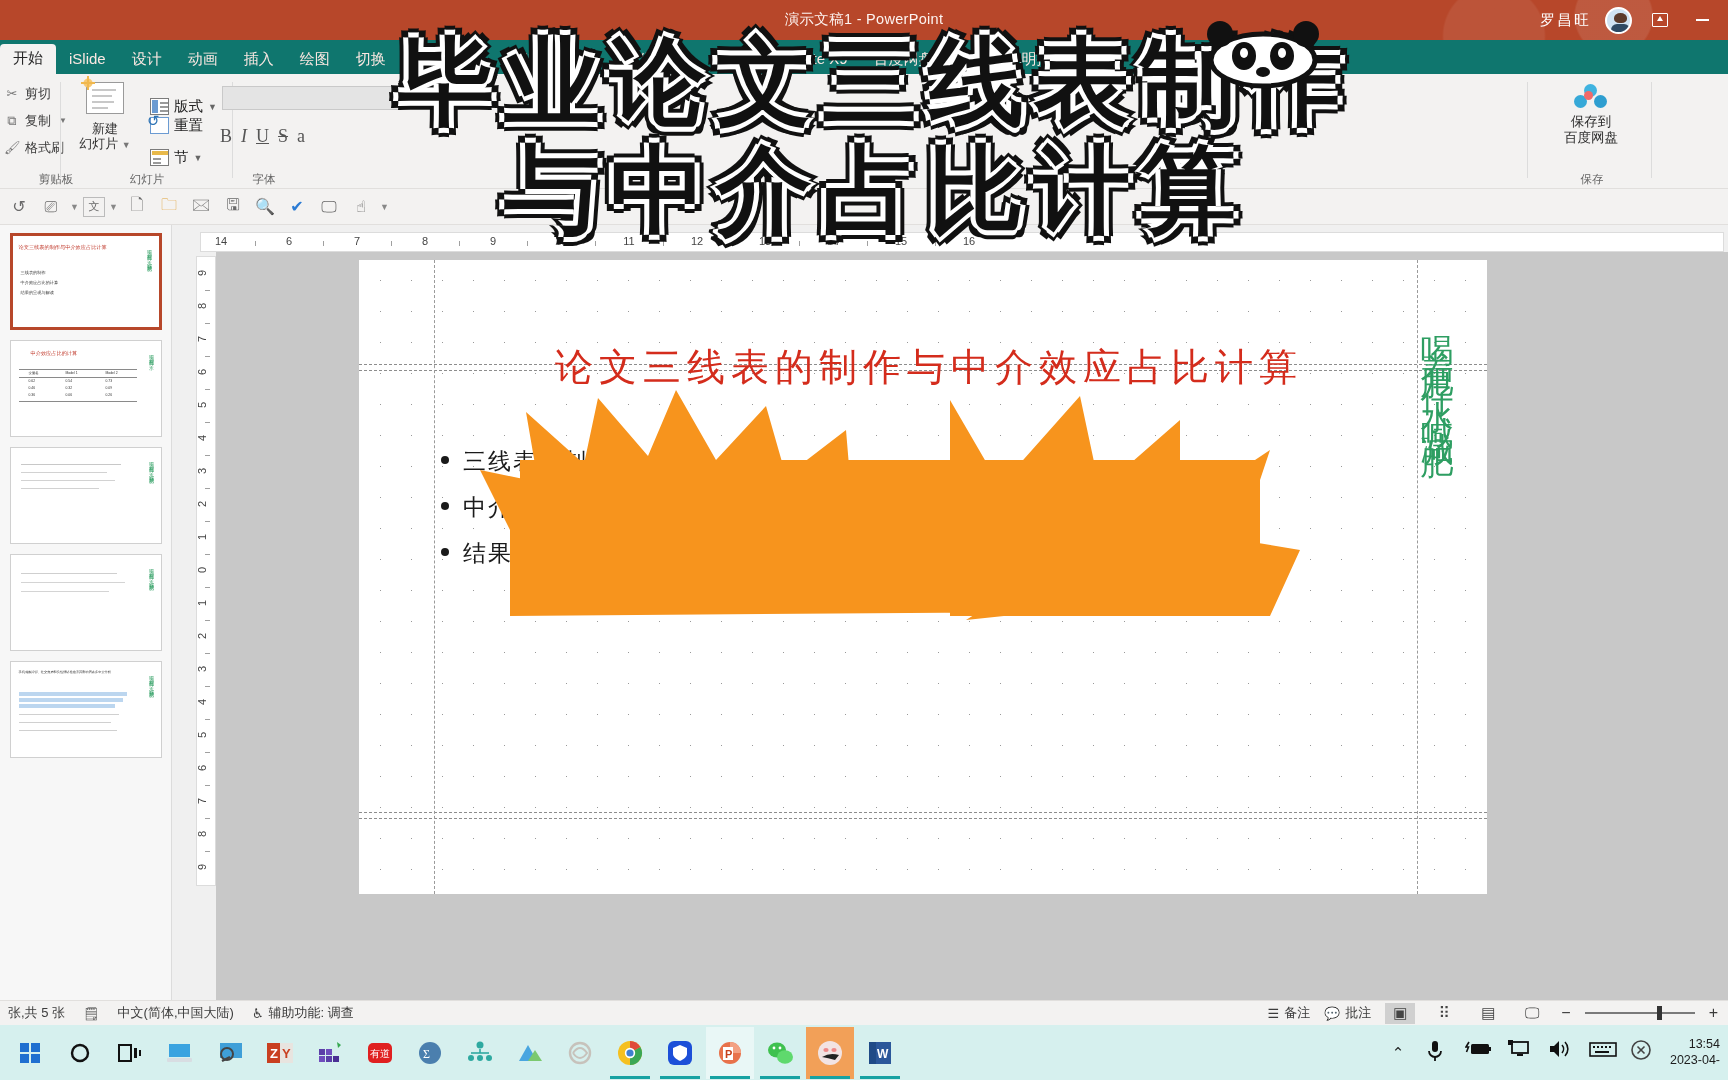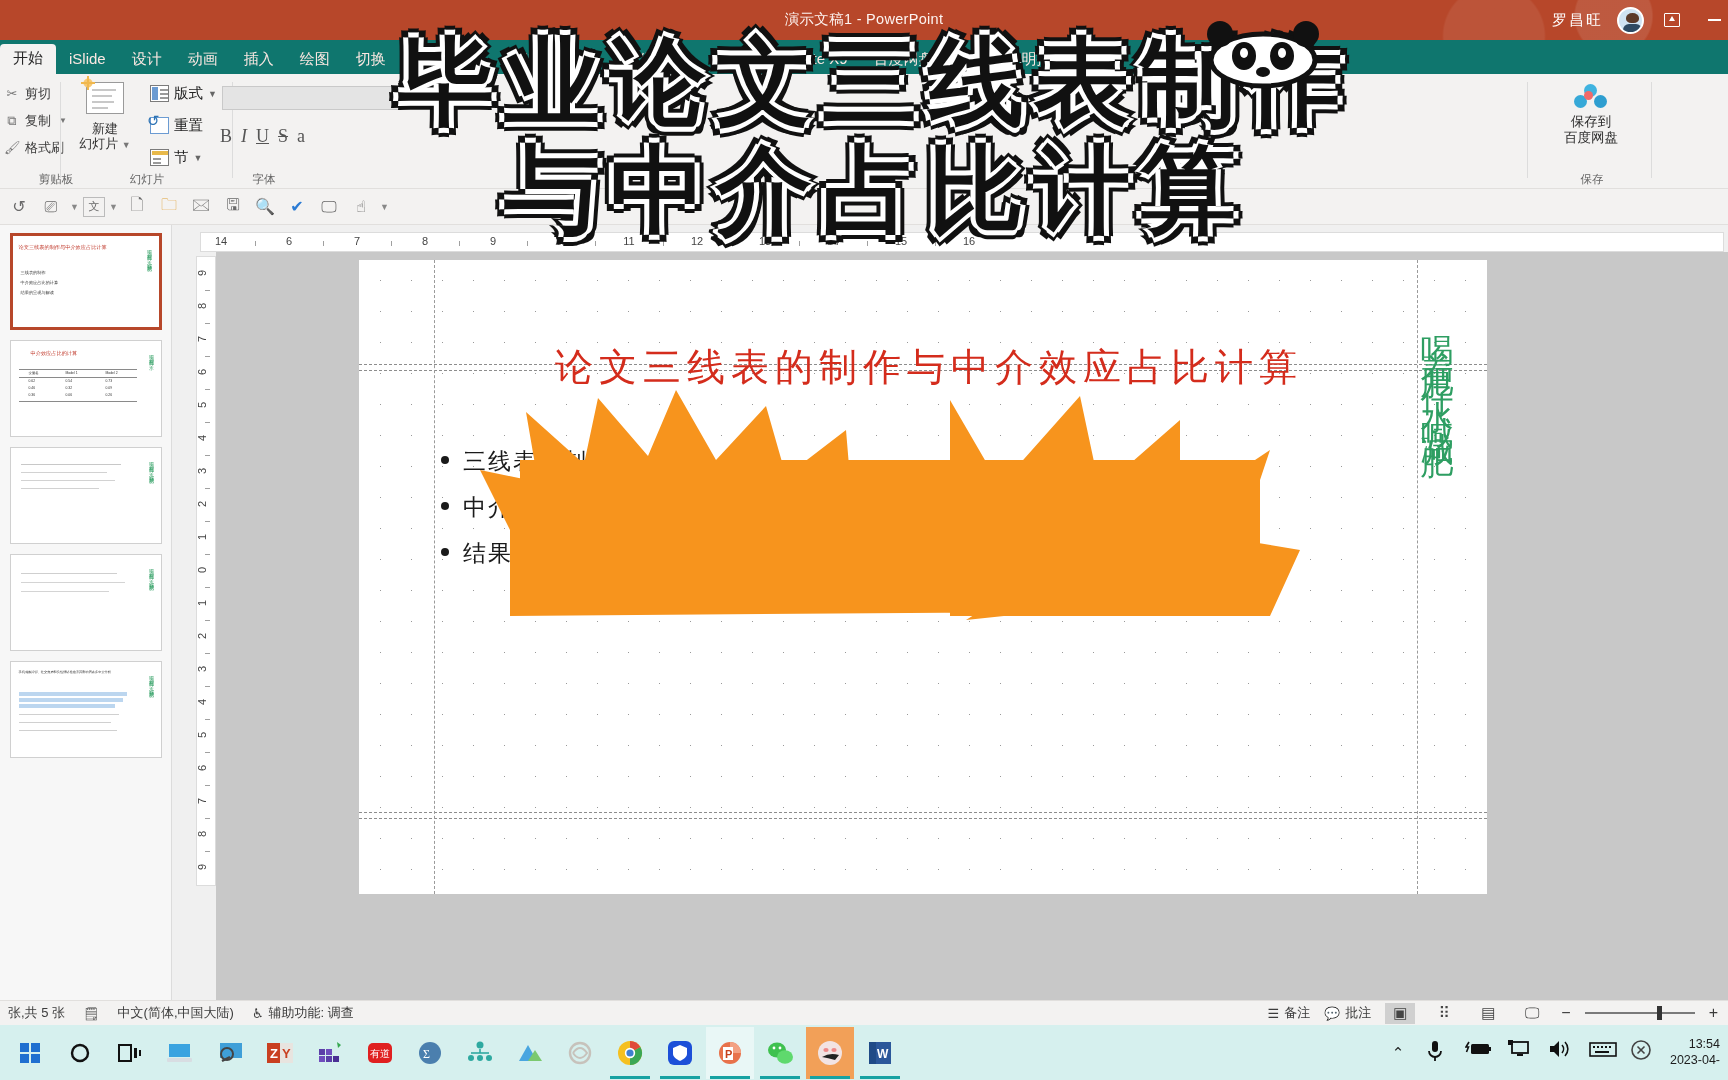--- a/index.html
+++ b/index.html
@@ -21,21 +21,21 @@
     position: absolute; right: 0; top: 0; width: 520px; height: 40px;
     background: radial-gradient(circle at 78% 40%, rgba(255,255,255,0.10) 0 38px, rgba(255,255,255,0) 40px),
                 radial-gradient(circle at 55% 90%, rgba(255,255,255,0.07) 0 50px, rgba(255,255,255,0) 52px);
   }
   .title-text {
     position: absolute; left: 0; right: 0; top: 10px;
     text-align: center; font-size: 14.5px; letter-spacing: .3px;
     color: #fdf4f1;
   }
   .title-right {
-    position: absolute; right: 0; top: 0; height: 40px;
+    position: absolute; right: 12px; top: 0; height: 40px;
     display: flex; align-items: center; gap: 14px;
   }
   .user-name { font-size: 15px; color: #fff; letter-spacing: 2px; }
   .avatar {
     width: 27px; height: 27px; border-radius: 50%;
     background: #cfe3f2; border: 2px solid #fff;
     position: relative; overflow: hidden;
   }
   .avatar::before {
     content: ""; position: absolute; left: 7px; top: 4px;
@@ -413,21 +413,21 @@
             <i style="top:24px; width:16px;"></i>
             <span class="sun"></span>
           </div>
         </div>
         <div class="lbl">
           <span>新建</span><br>
           <span>幻灯片</span>
           <span style="font-size:9px;color:#777;">▼</span>
         </div>
       </div>
-      <div class="minibtn" style="left:88px; top:10px;">
+      <div class="minibtn" style="left:88px; top:23px;">
         <span class="micon layout"></span>
         <span>版式</span>
         <span class="chev">▼</span>
       </div>
       <div class="minibtn" style="left:88px; top:42px;">
         <span class="micon reset"></span>
         <span>重置</span>
       </div>
       <div class="minibtn" style="left:88px; top:74px;">
         <span class="micon section"></span>

